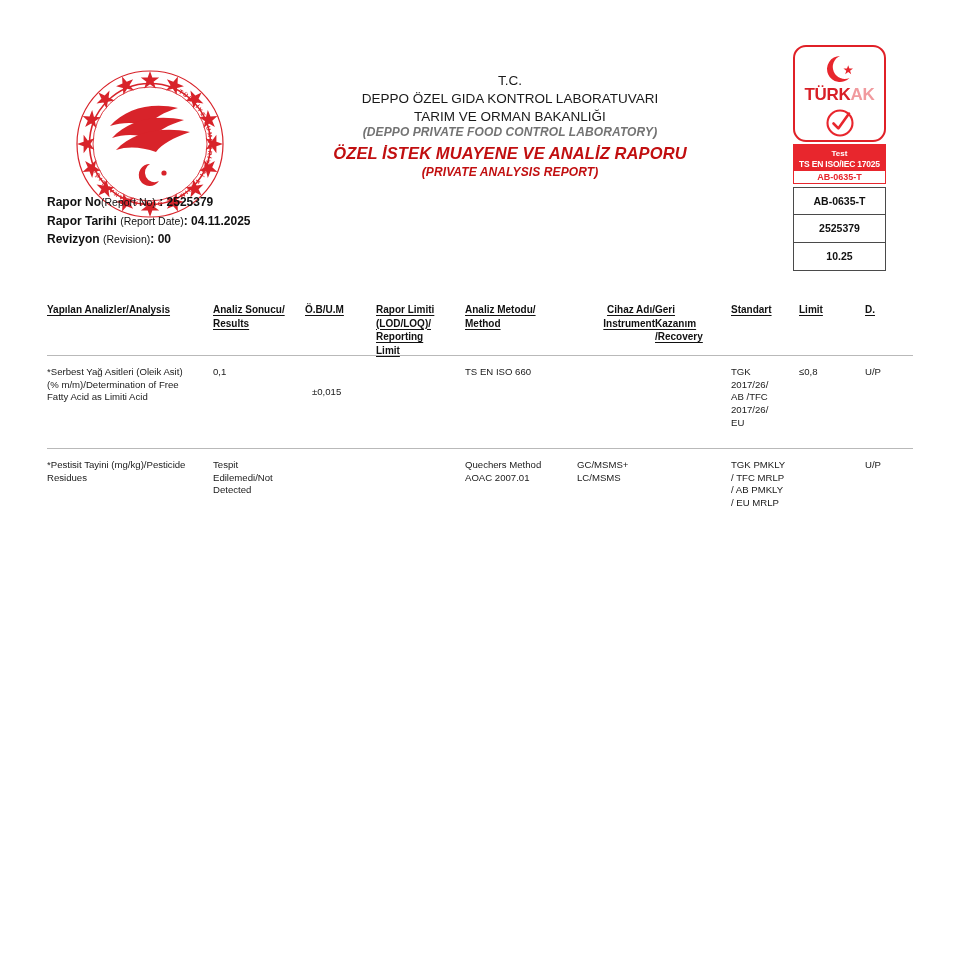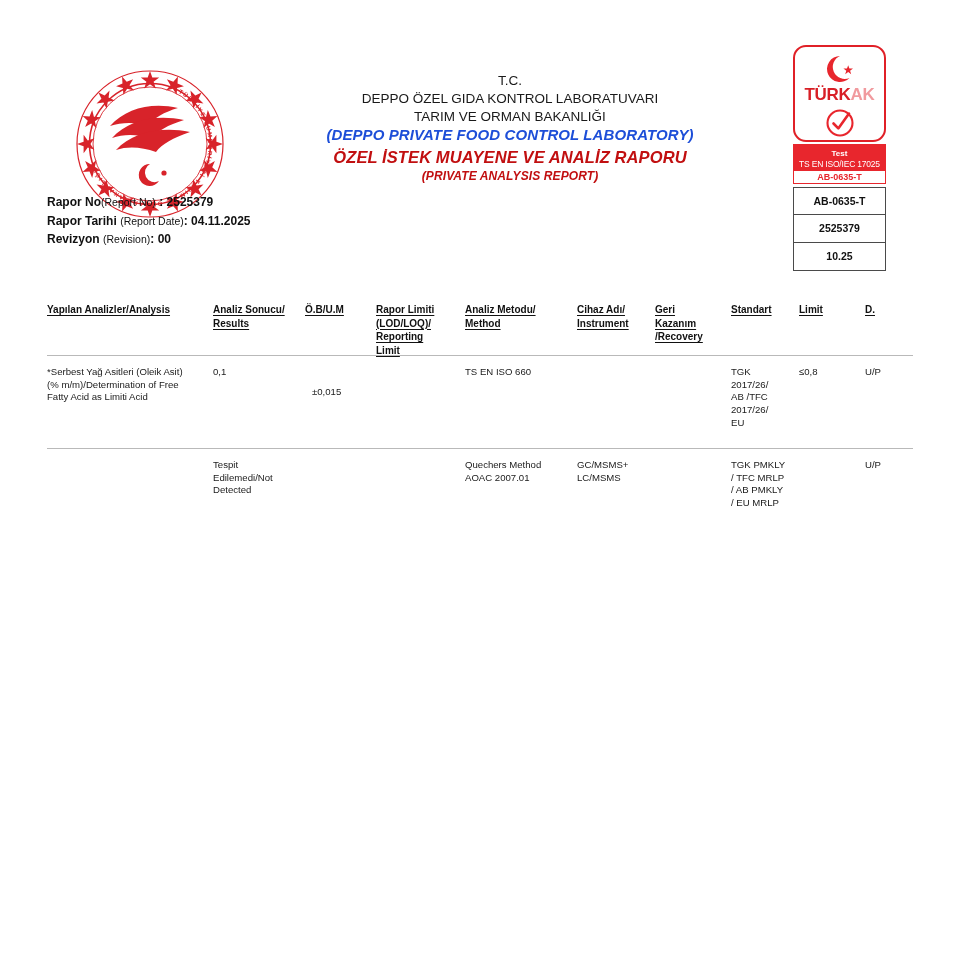--- a/index.html
+++ b/index.html
@@ -32,22 +32,22 @@
   .titles {
     position: absolute;
     left: 250px; top: 72px;
     width: 520px;
     text-align: center;
     line-height: 1.32;
   }
   .t-tc { font-size: 13.5px; color: #1a1a1a; }
   .t-line { font-size: 13.5px; color: #1a1a1a; }
   .t-ital {
-    font-size: 15px; font-style: italic; font-weight: bold;
-    color: #1d4ed8; letter-spacing: .1px;
+    font-size: 12px; font-style: italic; font-weight: bold;
+    color: #737373; letter-spacing: .1px;
   }
   .t-red {
     font-size: 16.5px; font-weight: bold; color: #c10f10;
     margin-top: 2px; letter-spacing: .1px; font-style: italic;
   }
   .t-red-sub {
     font-size: 12px; font-weight: bold; font-style: italic;
     color: #c10f10; letter-spacing: .1px;
   }
 
@@ -77,21 +77,21 @@
     background: #e8262d;
     border: 1px solid #e8262d;
     text-align: center;
     padding: 4px 0 0 0;
     margin-top: 2px;
   }
   .turkak-red .r1 {
     color: #fff; font-size: 8px; font-weight: bold; line-height: 1.25;
   }
   .turkak-red .r2 {
-    color: #fff; font-size: 8.5px; font-weight: normal; line-height: 1.25;
+    color: #fff; font-size: 8.5px; font-weight: bold; line-height: 1.25;
     letter-spacing: -.2px;
   }
   .turkak-red .r3 {
     background: #fff; color: #e8262d; font-size: 9px; font-weight: bold;
     line-height: 1.35; margin-top: 1px;
   }
   .turkak-cell {
     width: 93px; height: 28px;
     border: 1px solid #4a4a4a;
     border-top: none;
@@ -251,21 +251,21 @@
       <div class="hcell" style="left:0px;   top:3px; width:170px;"><span class="u">Yapılan Analizler/Analysis</span></div>
       <div class="hcell" style="left:166px; top:3px; width:90px;"><span class="u">Analiz Sonucu/
 Results</span></div>
       <div class="hcell" style="left:258px; top:3px; width:66px;"><span class="u">Ö.B/U.M</span></div>
       <div class="hcell" style="left:329px; top:3px; width:78px;"><span class="u">Rapor Limiti
 (LOD/LOQ)/
 Reporting
 Limit</span></div>
       <div class="hcell" style="left:418px; top:3px; width:105px;"><span class="u">Analiz Metodu/
 Method</span></div>
-      <div class="hcell" style="left:530px; top:3px; width:78px;"><span class="u">Cihaz Adı/
+      <div class="hcell" style="left:530px; top:3px; width:78px;text-align:right;"><span class="u">Cihaz Adı/
 Instrument</span></div>
       <div class="hcell" style="left:608px; top:3px; width:72px;"><span class="u">Geri
 Kazanım
 /Recovery</span></div>
       <div class="hcell" style="left:684px; top:3px; width:62px;"><span class="u">Standart</span></div>
       <div class="hcell" style="left:752px; top:3px; width:50px;"><span class="u">Limit</span></div>
       <div class="hcell" style="left:818px; top:3px; width:40px;"><span class="u">D.</span></div>
     </div>
 
     <div class="hrule" style="margin-top:-3px;"></div>
@@ -285,20 +285,22 @@
 AB  /TFC
 2017/26/
 EU</div>
       <div class="cell" style="left:752px; top:10px; width:50px;">≤0,8</div>
       <div class="cell" style="left:818px; top:10px; width:40px;">U/P</div>
     </div>
 
     <div class="hrule"></div>
 
     <div class="row-wrap" style="height:90px;">
+      <div class="cell" style="left:0px;   top:10px; width:170px;">*Pestisit Tayini (mg/kg)/Pesticide
+Residues</div>
       <div class="cell" style="left:166px; top:10px; width:90px;">Tespit
 Edilemedi/Not
 Detected</div>
       <div class="cell" style="left:265px; top:10px; width:66px;"></div>
       <div class="cell" style="left:329px; top:10px; width:80px;"></div>
       <div class="cell" style="left:418px; top:10px; width:105px;">Quechers Method
 AOAC 2007.01</div>
       <div class="cell" style="left:530px; top:10px; width:78px;">GC/MSMS+
 LC/MSMS</div>
       <div class="cell" style="left:608px; top:10px; width:72px;"></div>

